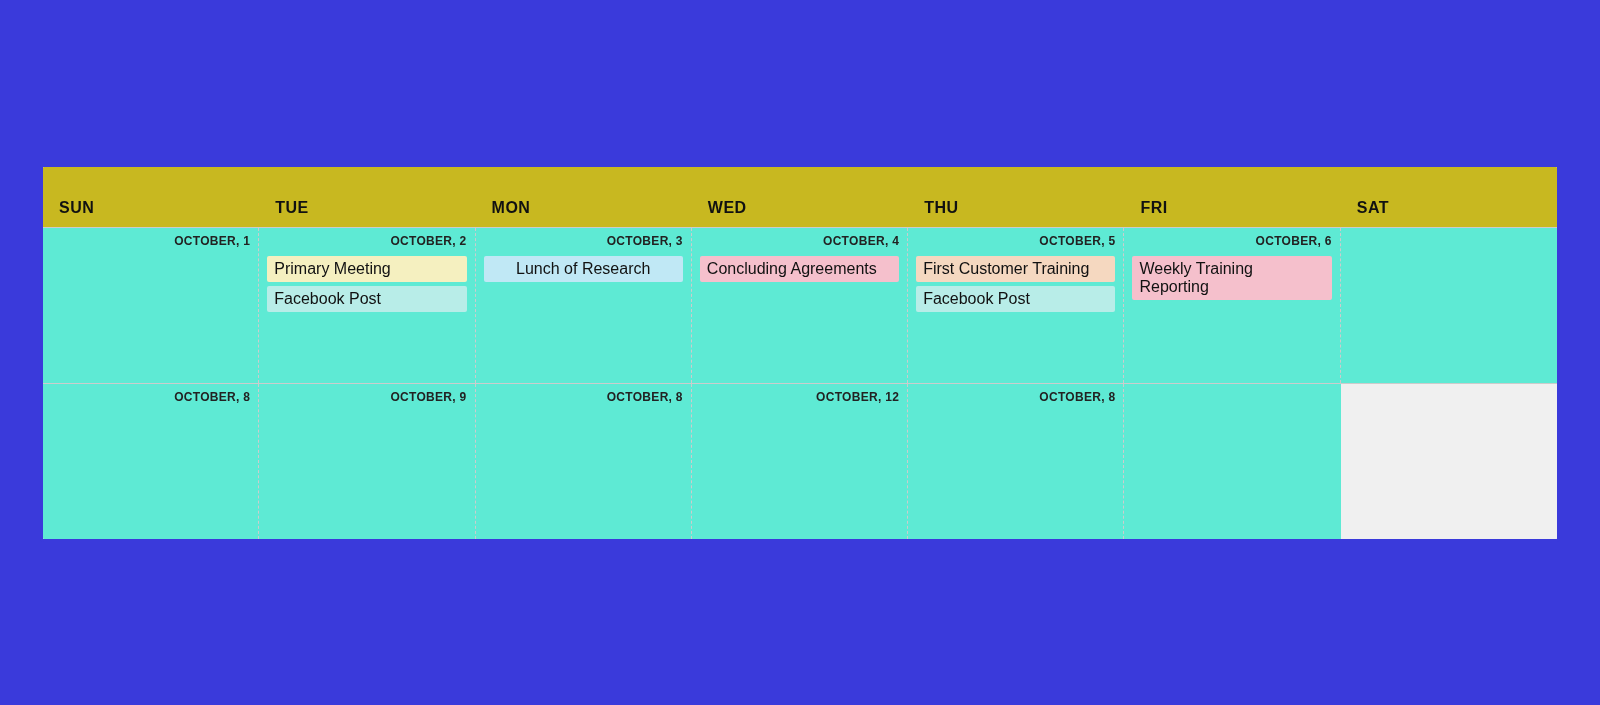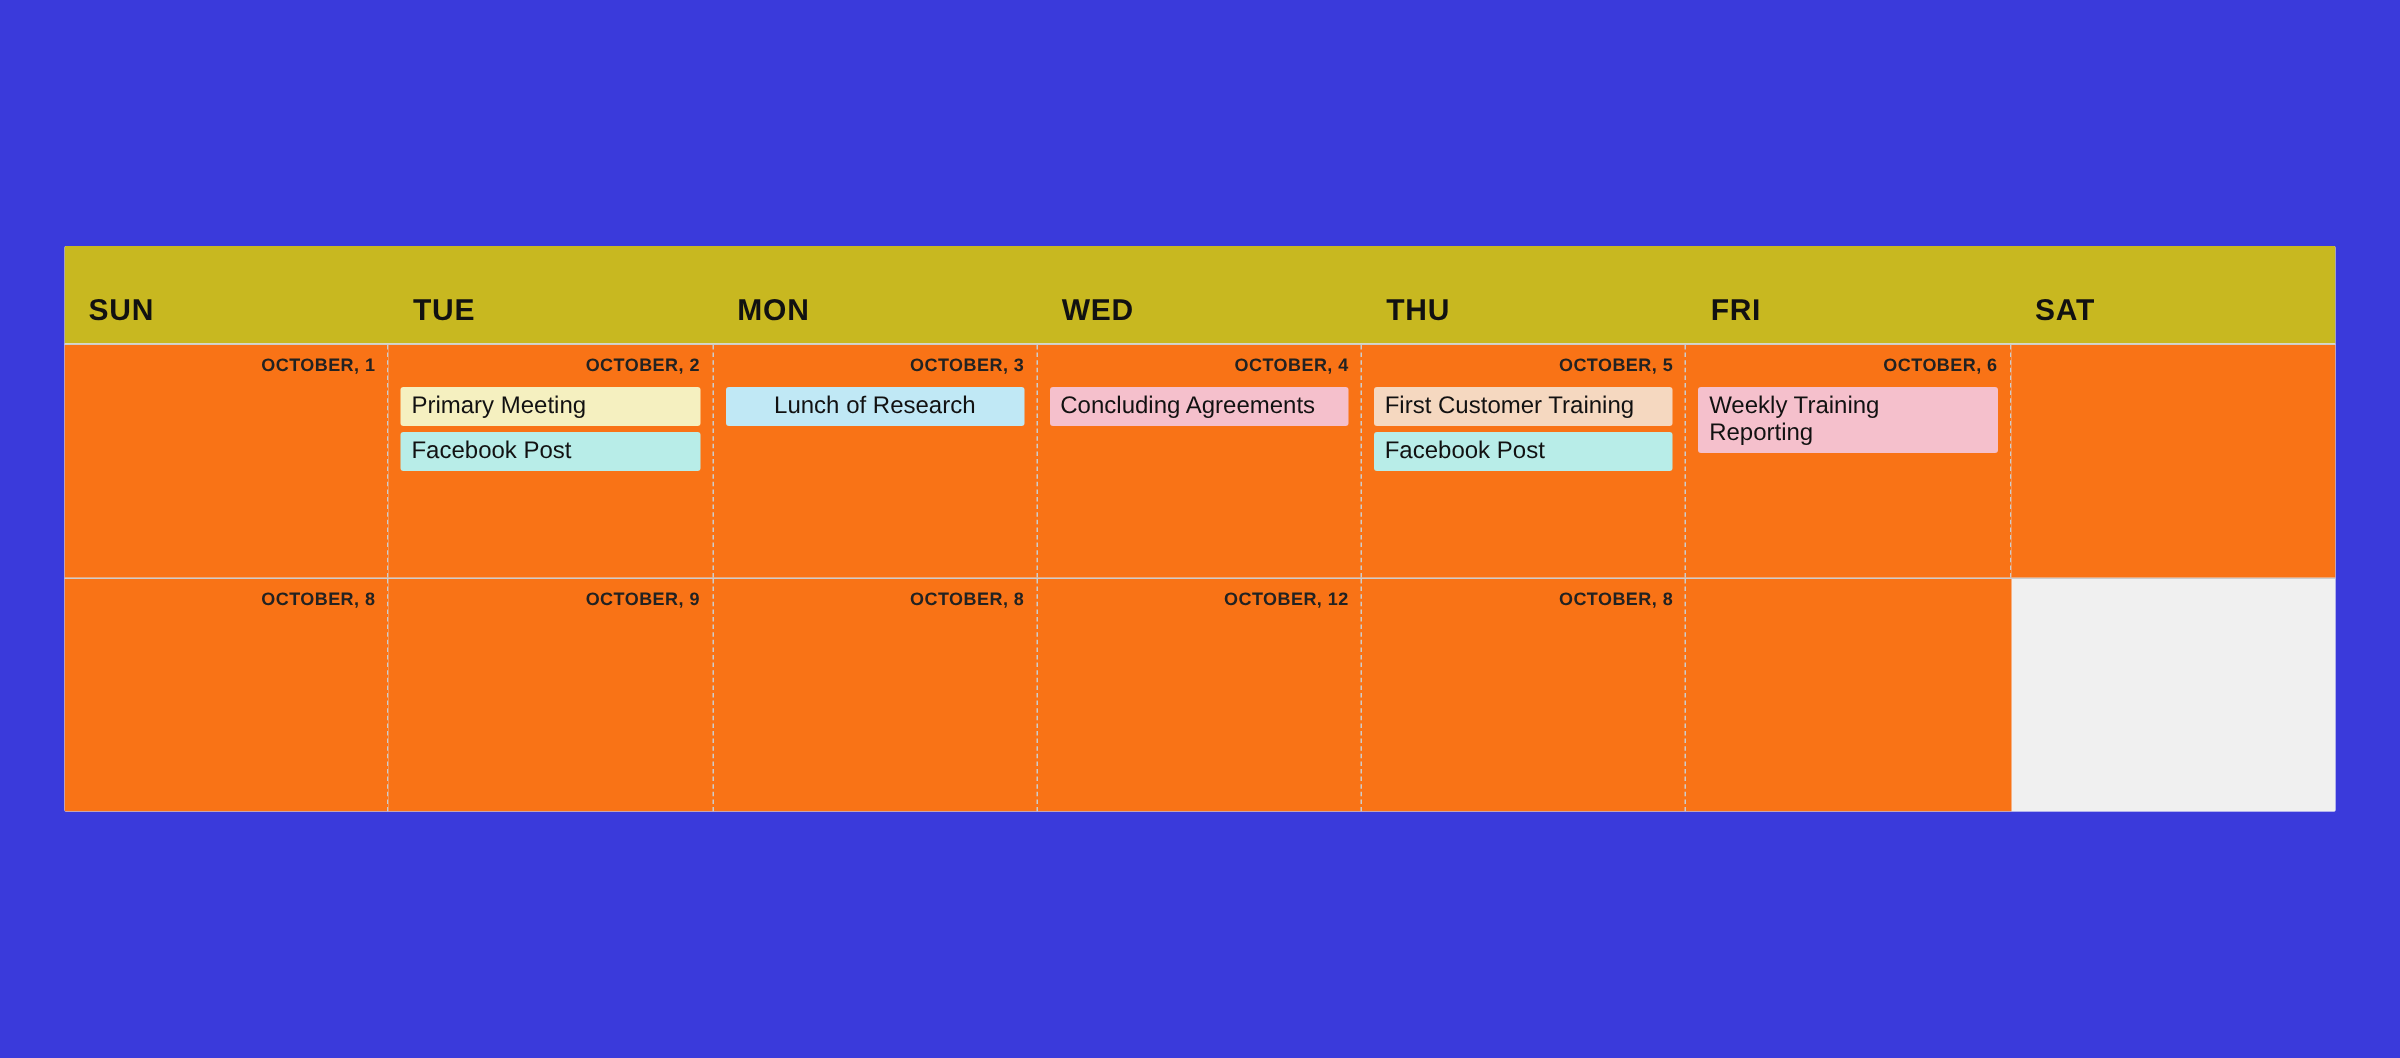--- a/index.html
+++ b/index.html
@@ -33,35 +33,35 @@
     }
     .days-header {
       background: #c8b820;
       display: grid;
       grid-template-columns: repeat(7, 1fr);
       padding: 0 0 10px 0;
     }
     .day-header {
       text-align: left;
       padding-left: 16px;
-      font-size: 20px;
+      font-size: 16px;
       font-weight: 700;
       color: #111;
       letter-spacing: 0.5px;
     }
     .calendar-grid {
       background: #f0f0f0;
     }
     .calendar-row {
       display: grid;
       grid-template-columns: repeat(7, 1fr);
       border-top: 1px solid #ccc;
     }
     .calendar-cell {
-      background: #f97316;
+      background: #5eead4;
       border-right: 1px dashed #ccc;
       min-height: 155px;
       padding: 6px 8px 8px 8px;
       position: relative;
     }
     .calendar-cell:last-child {
       border-right: none;
     }
     .cell-date {
       font-size: 12px;

